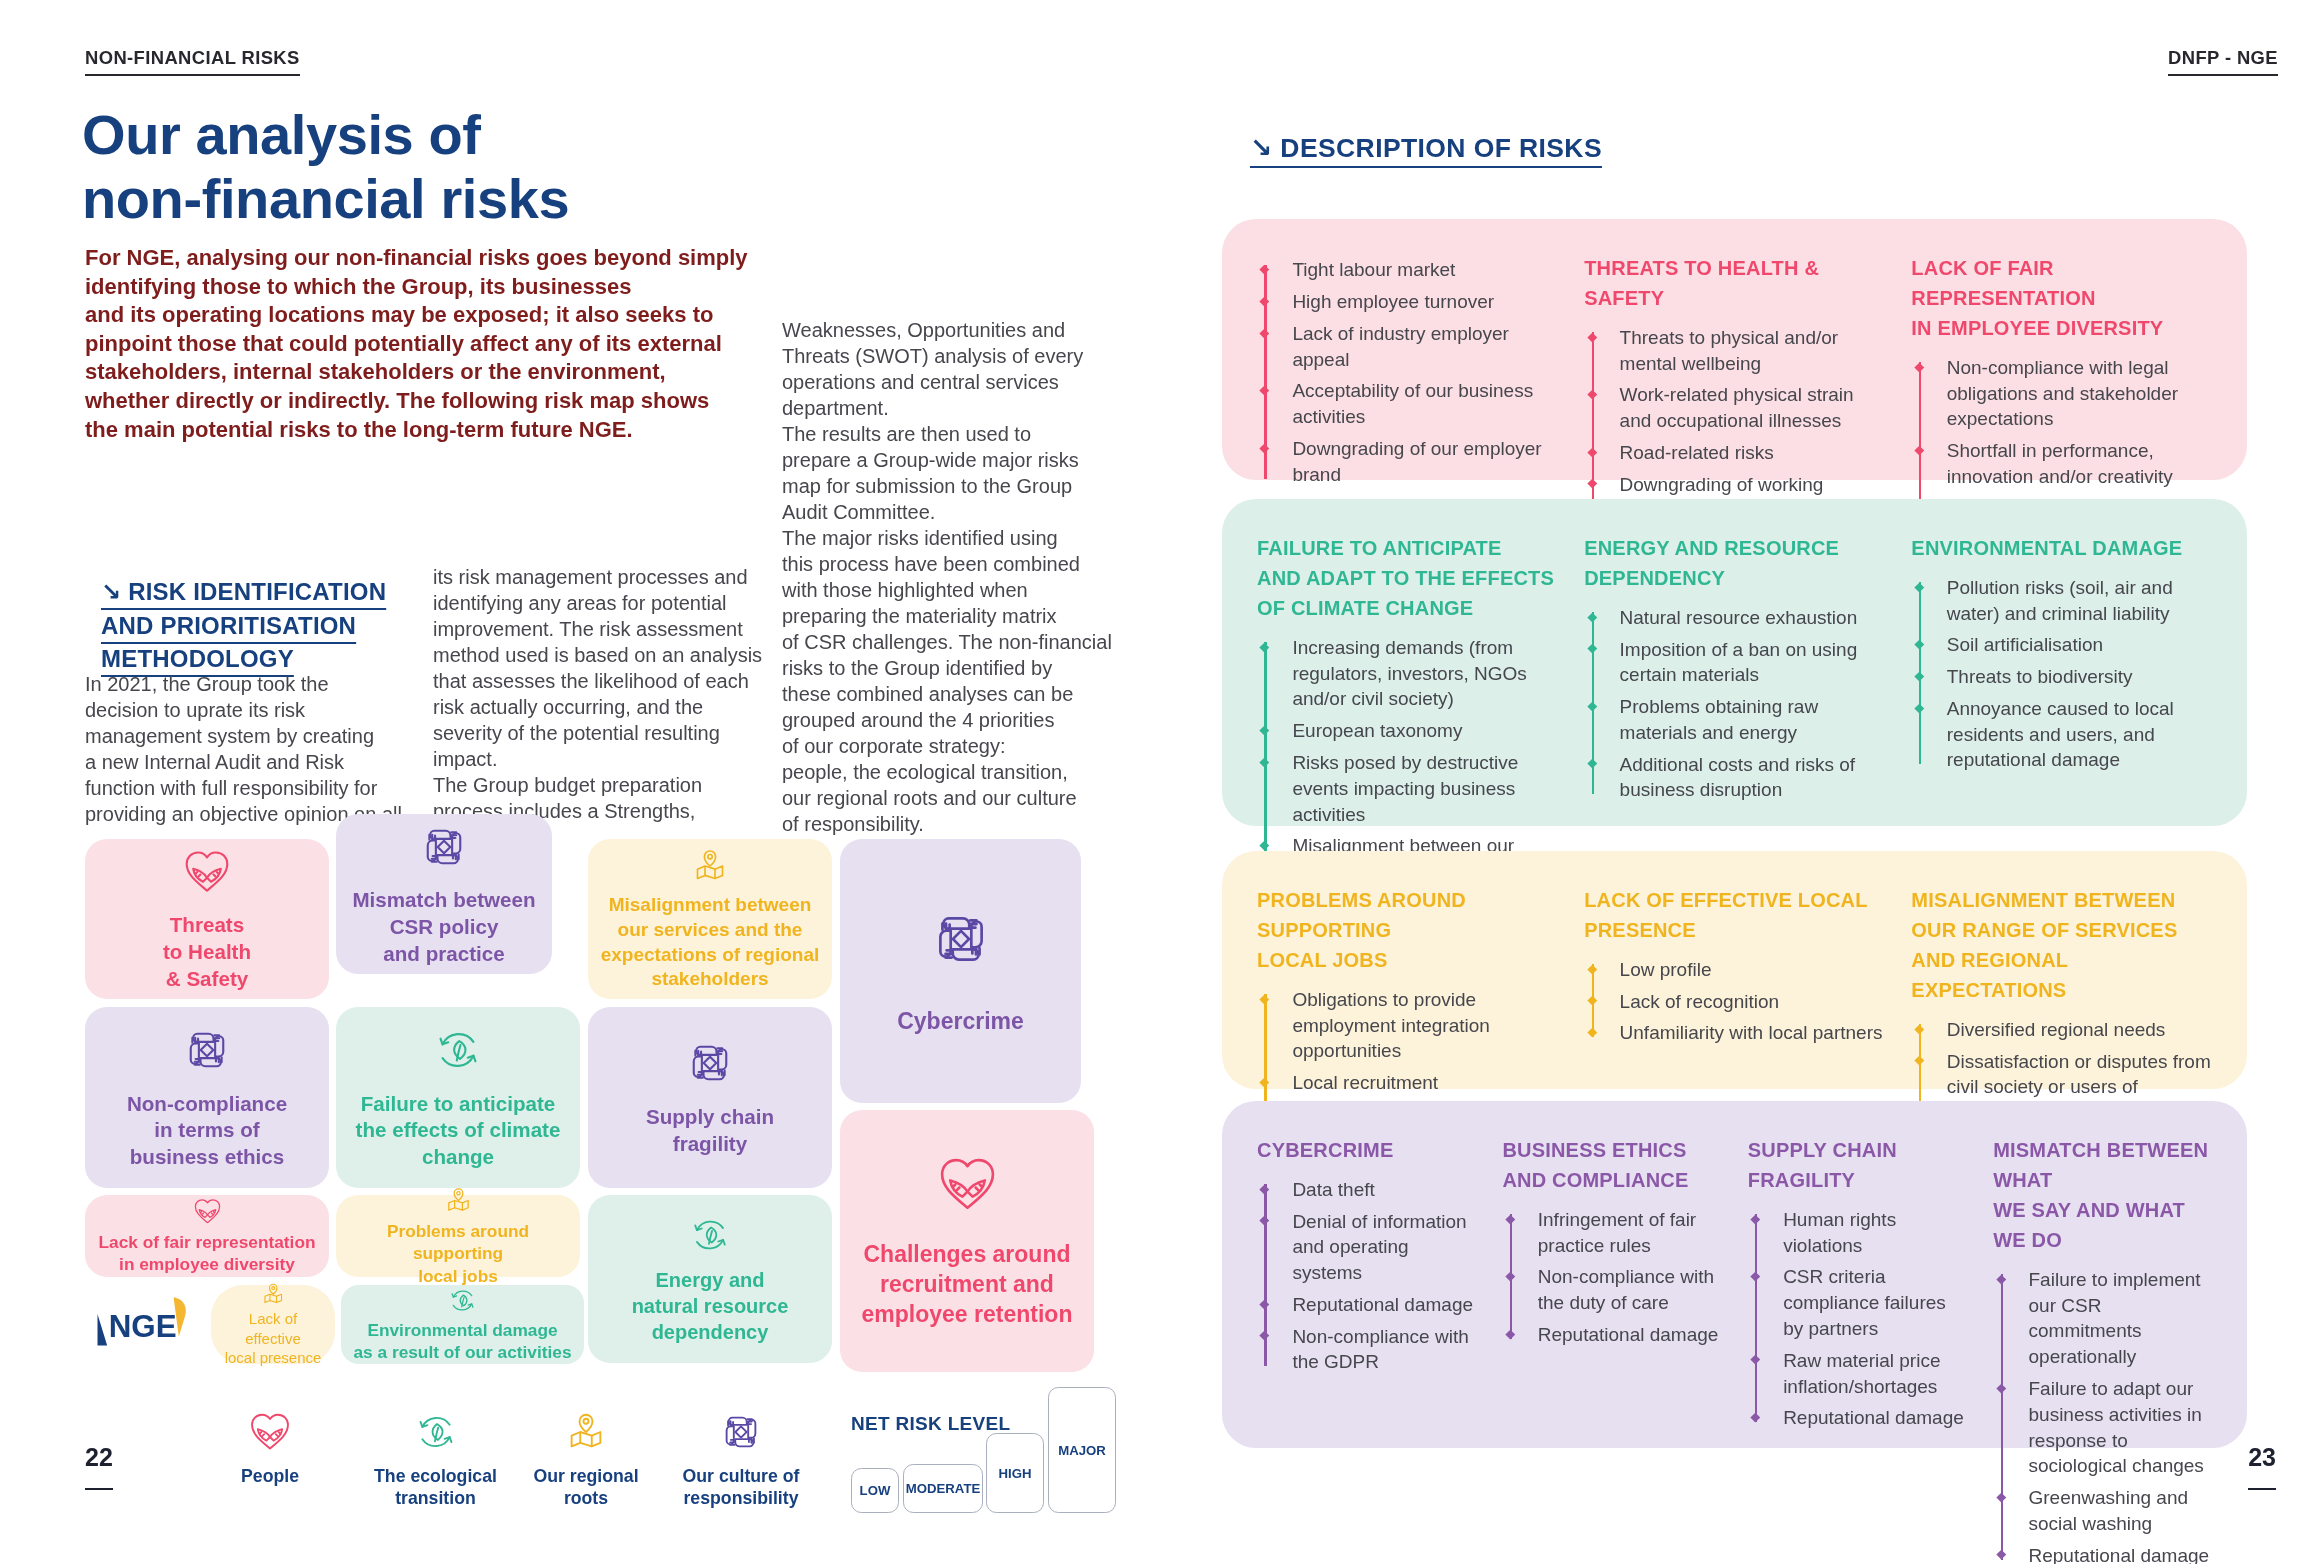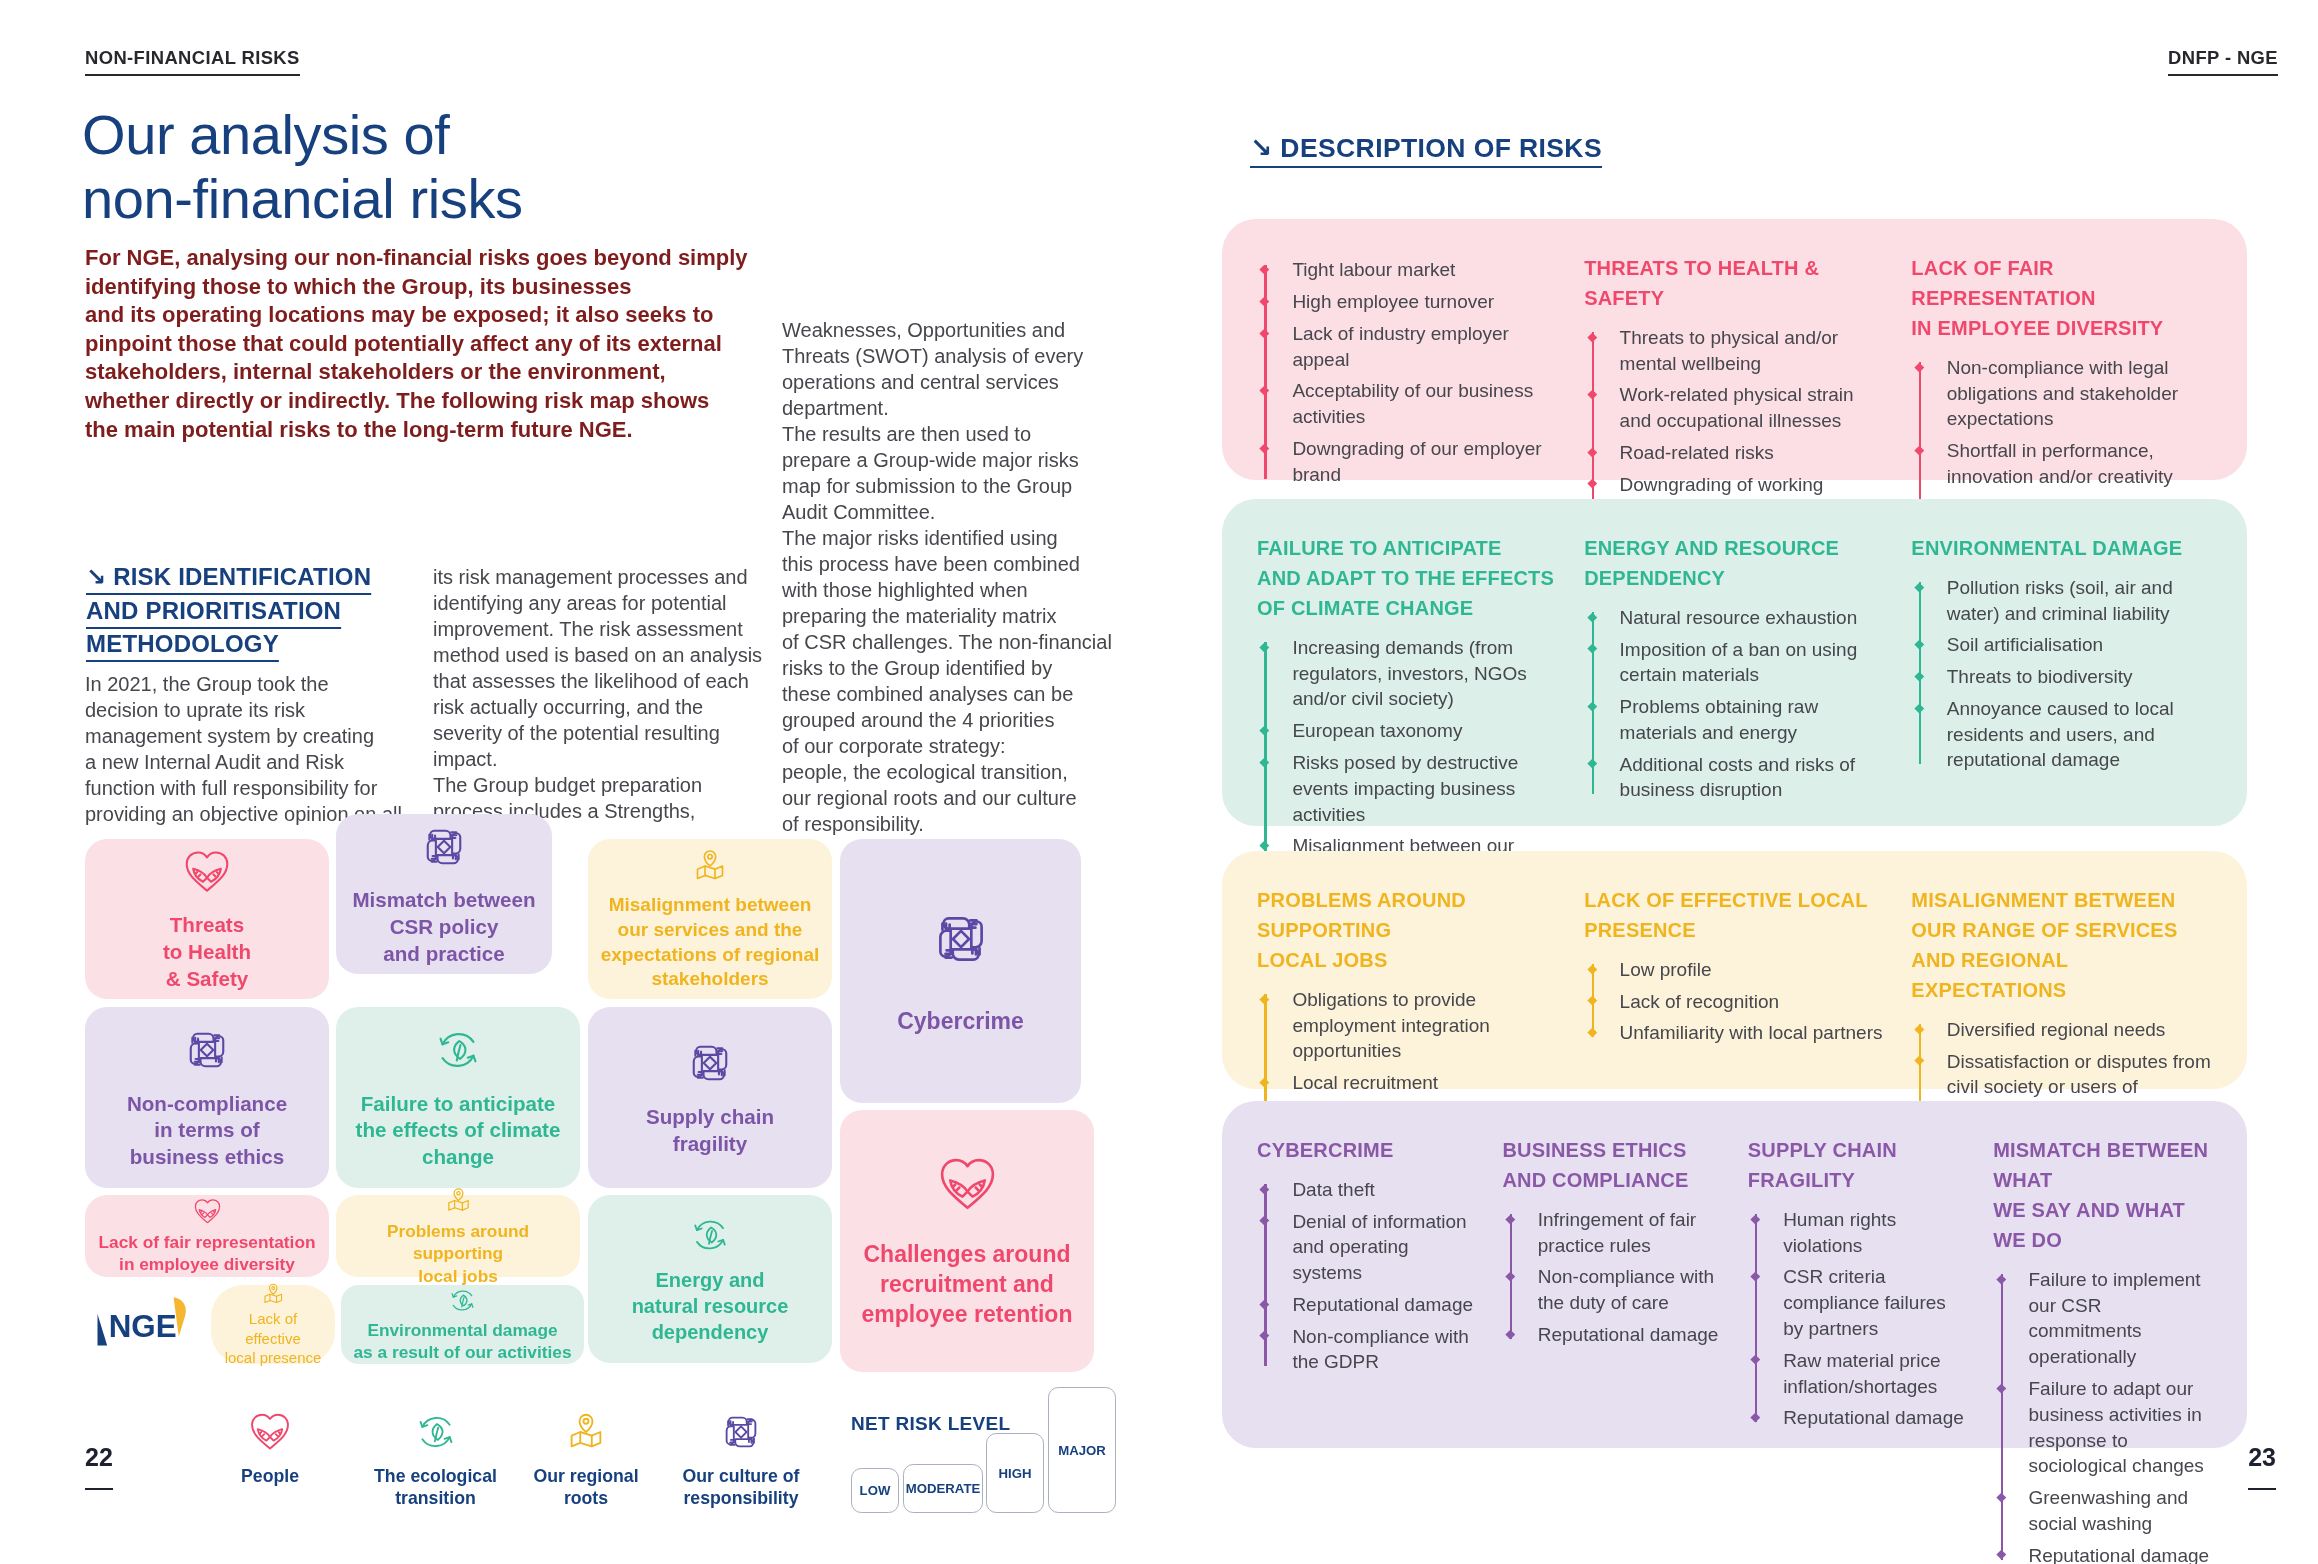--- a/index.html
+++ b/index.html
@@ -12,21 +12,21 @@
   .kicker{position:absolute;top:47px;font-size:18.4px;font-weight:700;letter-spacing:0.4px;
           color:#27272e;border-bottom:2.2px solid #27272e;padding-bottom:5.2px;white-space:nowrap}
   #kicker-left{left:85px}
   #kicker-right{right:41px}
   .pageno{position:absolute;top:1443px;font-size:25px;font-weight:700;color:#1d2130;
           border-bottom:2.2px solid #1d2130;padding-bottom:16px}
   #pg-left{left:85px}
   #pg-right{right:43px}
 
   
-  #main-title{position:absolute;left:82px;top:103px;font-size:56px;font-weight:400;color:#17407f;
+  #main-title{position:absolute;left:82px;top:103px;font-size:56px;font-weight:700;color:#17407f;
               line-height:1.15;white-space:pre-line;letter-spacing:-0.4px}
   #intro{position:absolute;left:85px;top:244px;width:707px;font-size:22px;font-weight:700;
          color:#7f1d1d;line-height:1.30;white-space:pre-line}
   #metho-heading{position:absolute;left:85px;top:559px;font-size:24px;font-weight:800;color:#17407f;
                  line-height:1.40;white-space:pre-line;text-decoration:underline;
                  text-decoration-thickness:2.2px;text-underline-offset:8px;letter-spacing:0.2px}
   .bodycol{position:absolute;font-size:20px;color:#46464d;line-height:1.30;white-space:pre-line}
   #mcol1{left:85px;top:671px;width:324px}
   #mcol2{left:433px;top:564px;width:335px}
   #mcol3{left:782px;top:317px;width:342px}
@@ -178,21 +178,21 @@
   <h1 id="main-title" style="margin:0">Our analysis of
 non-financial risks</h1>
   <p id="intro" style="margin:0">For NGE, analysing our non-financial risks goes beyond simply
 identifying those to which the Group, its businesses
 and its operating locations may be exposed; it also seeks to
 pinpoint those that could potentially affect any of its external
 stakeholders, internal stakeholders or the environment,
 whether directly or indirectly. The following risk map shows
 the main potential risks to the long-term future NGE.</p>
 
-  <h2 id="metho-heading" style="margin:1px">↘ RISK IDENTIFICATION
+  <h2 id="metho-heading" style="margin:16px">↘ RISK IDENTIFICATION
 AND PRIORITISATION
 METHODOLOGY</h2>
   <div class="bodycol" id="mcol1">In 2021, the Group took the
 decision to uprate its risk
 management system by creating
 a new Internal Audit and Risk
 function with full responsibility for
 providing an objective opinion on all</div>
   <div class="bodycol" id="mcol2">its risk management processes and
 identifying any areas for potential

